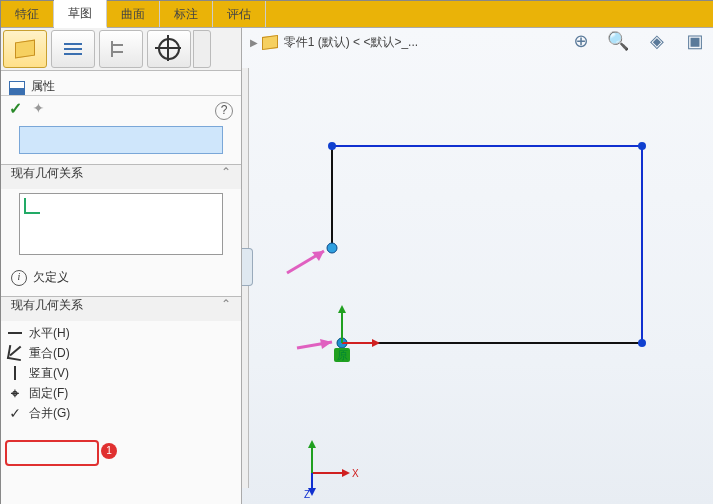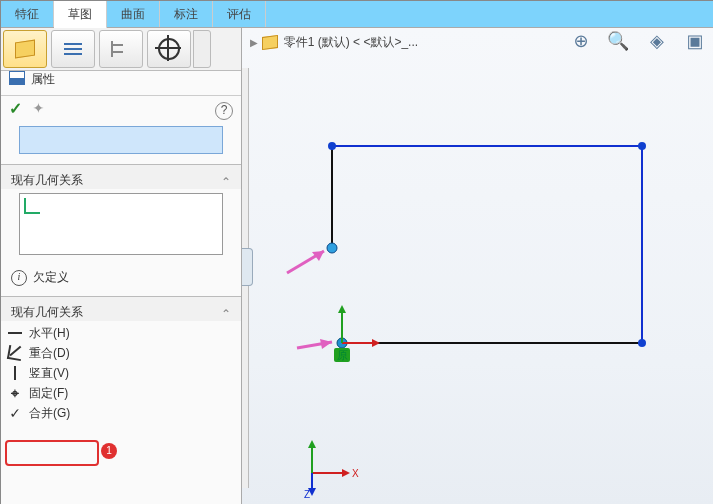--- a/index.html
+++ b/index.html
@@ -1,43 +1,43 @@
 <!DOCTYPE html>
 <html><head>
 <meta charset="utf-8">
 <style>
 html,body{margin:0;padding:0;font-family:"Microsoft YaHei",Arial,sans-serif;font-size:12px;color:#333;background:#fff;overflow:hidden}
 .app{width:713px;height:504px;position:relative;display:flex;flex-direction:column;border:1px solid #888}
-.tabs{height:26px;display:flex;align-items:flex-start;background:#7dd3fc;border-bottom:1px solid #aaa}
+.tabs{height:26px;display:flex;align-items:flex-end;background:#eab308;border-bottom:1px solid #aaa}
 .tab{padding:5px 14px 4px;border-right:1px solid #ccc;cursor:pointer;color:#444}
 .tab.active{background:#fff;border-bottom:2px solid #fff;margin-bottom:-1px;font-weight:400}
 .body{flex:1;display:flex;min-height:0}
 .leftpanel{width:240px;border-right:1px solid #aaa;display:flex;flex-direction:column;background:#fafafa;position:relative}
 .iconbar{height:42px;display:flex;align-items:center;border-bottom:1px solid #bbb;background:#f2f2f2}
 .iconbtn{width:42px;height:36px;border:1px solid #bbb;margin:2px;background:linear-gradient(#fff,#e8e8e8);border-radius:3px;display:flex;align-items:center;justify-content:center}
 .iconbtn.sel{background:linear-gradient(#fff2c8,#ffe08a);border-color:#c8a030}
 .cube{width:18px;height:14px;background:#f6d060;border:1px solid #c89020;transform:skewY(-8deg)}
 .lines{width:18px;height:14px;display:flex;flex-direction:column;justify-content:space-around}
 .lines>div{height:2px;background:#3a6fb0}
 .tree{width:18px;height:16px;border-left:2px solid #888;position:relative}
 .tree::before,.tree::after{content:"";position:absolute;width:10px;height:2px;background:#888;left:0}
 .tree::before{top:3px}.tree::after{top:10px}
 .target{width:18px;height:18px;border:2px solid #333;border-radius:50%;position:relative}
 .target::before,.target::after{content:"";position:absolute;background:#333}
 .target::before{width:26px;height:2px;top:7px;left:-5px}
 .target::after{width:2px;height:26px;left:7px;top:-5px}
-.proprow{height:24px;display:flex;align-items:flex-start;padding:0 8px;border-bottom:1px solid #ccc}
+.proprow{height:24px;display:flex;align-items:flex-end;padding:0 8px;border-bottom:1px solid #ccc}
 .gridicon{width:14px;height:12px;border:1px solid #3a6fb0;margin-right:6px;background:linear-gradient(#fff 50%,#3a6fb0 50%)}
 .confirmrow{height:24px;display:flex;align-items:center;padding:0 8px;gap:10px}
 .check{color:#2a8a2a;font-size:16px;font-weight:bold}
 .pin{color:#999;font-size:14px}
 .help{position:absolute;right:8px;top:74px;width:16px;height:16px;border:1px solid #888;border-radius:50%;text-align:center;line-height:14px;color:#555}
 .slot{margin:6px 18px 10px;height:26px;border:1px solid #7aa7d8;background:#cfe6fb}
 .section{border-top:1px solid #bbb}
-.sectionhdr{display:flex;align-items:flex-end;justify-content:space-between;height:24px;padding:0 10px;background:#f1f1f1}
+.sectionhdr{display:flex;align-items:flex-start;justify-content:space-between;height:24px;padding:0 10px;background:#f1f1f1}
 .sectionhdr .chev{color:#888}
 .listbox{margin:4px 18px 10px;height:60px;border:1px solid #999;background:#fff;display:flex;align-items:flex-start}
 .perpicon{width:14px;height:14px;margin:4px;border-left:2px solid #2a6;border-bottom:2px solid #2a6}
 .inforow{display:flex;align-items:center;gap:6px;padding:4px 10px 10px}
 .infoicon{width:14px;height:14px;border:1.5px solid #555;border-radius:50%;text-align:center;line-height:12px;font-size:10px;font-style:italic;font-family:serif}
 .addlist{padding:2px 0 8px}
 .addrow{display:flex;align-items:center;height:20px;padding:0 6px;gap:6px}
 .addrow .ic{width:16px;height:16px;display:flex;align-items:center;justify-content:center;font-size:14px;color:#333}
 .hline{width:14px;height:2px;background:#333}
 .vline{width:2px;height:14px;background:#333}

